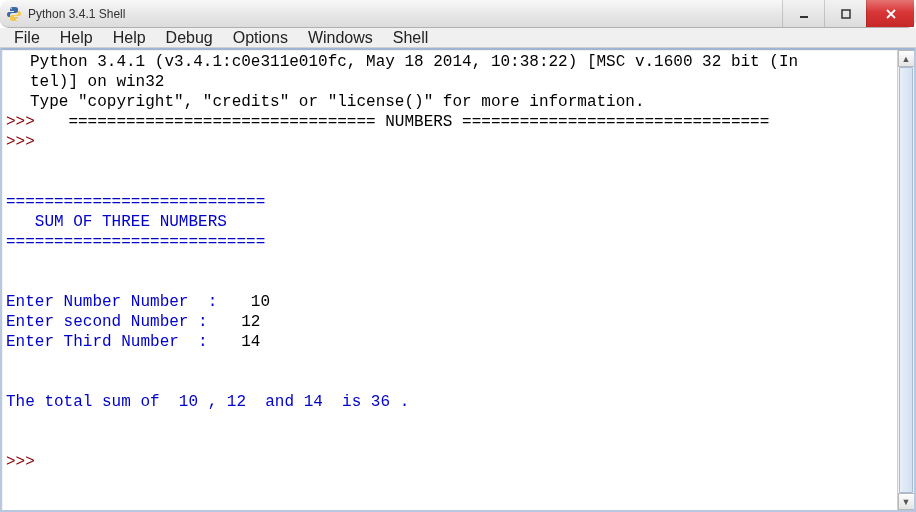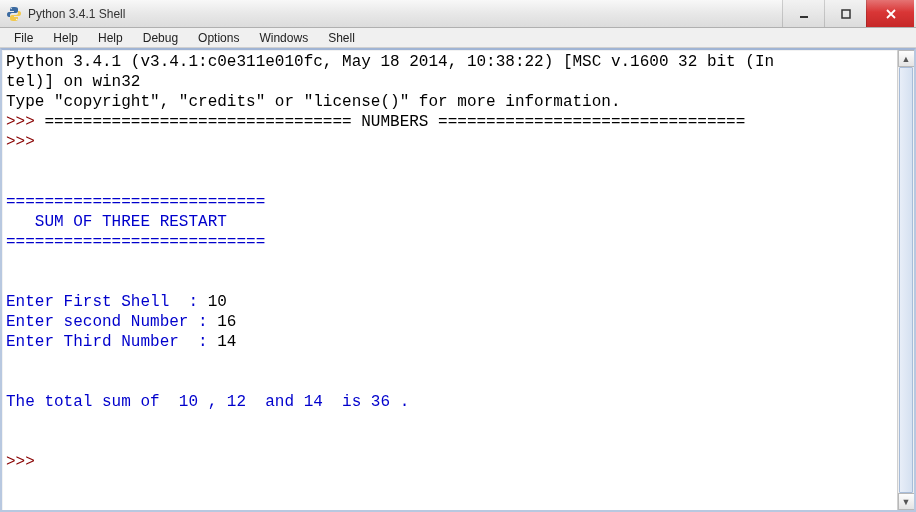--- a/index.html
+++ b/index.html
@@ -13,20 +13,21 @@
       flex-direction: column;
     }
     .titlebar {
       height: 28px;
       background: linear-gradient(to bottom, #f8f8f8 0%, #e8e8e8 50%, #dcdcdc 100%);
       border-bottom: 1px solid #b0b0b0;
       display: flex;
       align-items: center;
       padding: 0 2px 0 6px;
       position: relative;
+      border-radius: 9px;
     }
     .titlebar-icon {
       width: 16px;
       height: 16px;
       margin-right: 6px;
       display: inline-flex;
       align-items: center;
       justify-content: center;
     }
     .titlebar-title {
@@ -56,21 +57,21 @@
       color: #fff;
       width: 48px;
     }
     .win-btn svg { display:block; }
     .menubar {
       height: 20px;
       background: #f0f0f0;
       display: flex;
       align-items: center;
       padding: 0 4px;
-      font-size: 12px;
+      font-size: 16px;
       color: #222;
       border-bottom: 1px solid #d0d0d0;
     }
     .menubar span {
       padding: 2px 10px;
       cursor: default;
     }
     .console-wrap {
       flex: 1;
       display: flex;
@@ -114,21 +115,21 @@
     .sb-thumb {
       position: absolute;
       top: 0; left: 1px; right: 1px;
       height: 100%;
       background: linear-gradient(to right, #e8eef8, #d4e0f0);
       border: 1px solid #a8bcd8;
       border-radius: 1px;
     }
     .t-out { color: #0000cc; }
     .t-prompt { color: #880000; }
-    .t-input { color: #000; }
+    .t-input { color: #000; margin-left: 24px; }
   </style>
 </head>
 <body>
 
 <div class="titlebar">
   <span class="titlebar-icon">
     <svg width="16" height="16" viewBox="0 0 16 16">
       <path d="M7 1c-2 0-3 .8-3 2v2h4v1H3c-1.3 0-2 1-2 2.5S1.7 11 3 11h1V9c0-1.3 1-2 2-2h4c1 0 2-.7 2-2V3c0-1.2-1-2-3-2H7z" fill="#3b6aa0"></path>
       <circle cx="5.2" cy="2.6" r=".7" fill="#fff"></circle>
       <path d="M9 15c2 0 3-.8 3-2v-2H8v-1h5c1.3 0 2-1 2-2.5S14.3 5 13 5h-1v2c0 1.3-1 2-2 2H6c-1 0-2 .7-2 2v2c0 1.2 1 2 3 2h2z" fill="#f2c94c"></path>
@@ -167,26 +168,26 @@
 
 <div class="console-wrap">
   <div class="console"><span class="t-input">Python 3.4.1 (v3.4.1:c0e311e010fc, May 18 2014, 10:38:22) [MSC v.1600 32 bit (In</span>
 <span class="t-input">tel)] on win32</span>
 <span class="t-input">Type "copyright", "credits" or "license()" for more information.</span>
 <span class="t-prompt">&gt;&gt;&gt; </span><span class="t-input">================================ NUMBERS ================================</span>
 <span class="t-prompt">&gt;&gt;&gt; </span>
 
 
 <span class="t-out">===========================</span>
-<span class="t-out">   SUM OF THREE RESTART</span>
+<span class="t-out">   SUM OF THREE NUMBERS</span>
 <span class="t-out">===========================</span>
 
 
-<span class="t-out">Enter First Shell  : </span><span class="t-input">10</span>
-<span class="t-out">Enter second Number : </span><span class="t-input">16</span>
+<span class="t-out">Enter Number Number  : </span><span class="t-input">10</span>
+<span class="t-out">Enter second Number : </span><span class="t-input">12</span>
 <span class="t-out">Enter Third Number  : </span><span class="t-input">14</span>
 
 
 <span class="t-out">The total sum of  10 , 12  and 14  is 36 .</span>
 
 
 <span class="t-prompt">&gt;&gt;&gt; </span></div>
   <div class="scrollbar">
     <div class="sb-btn">▲</div>
     <div class="sb-track">

